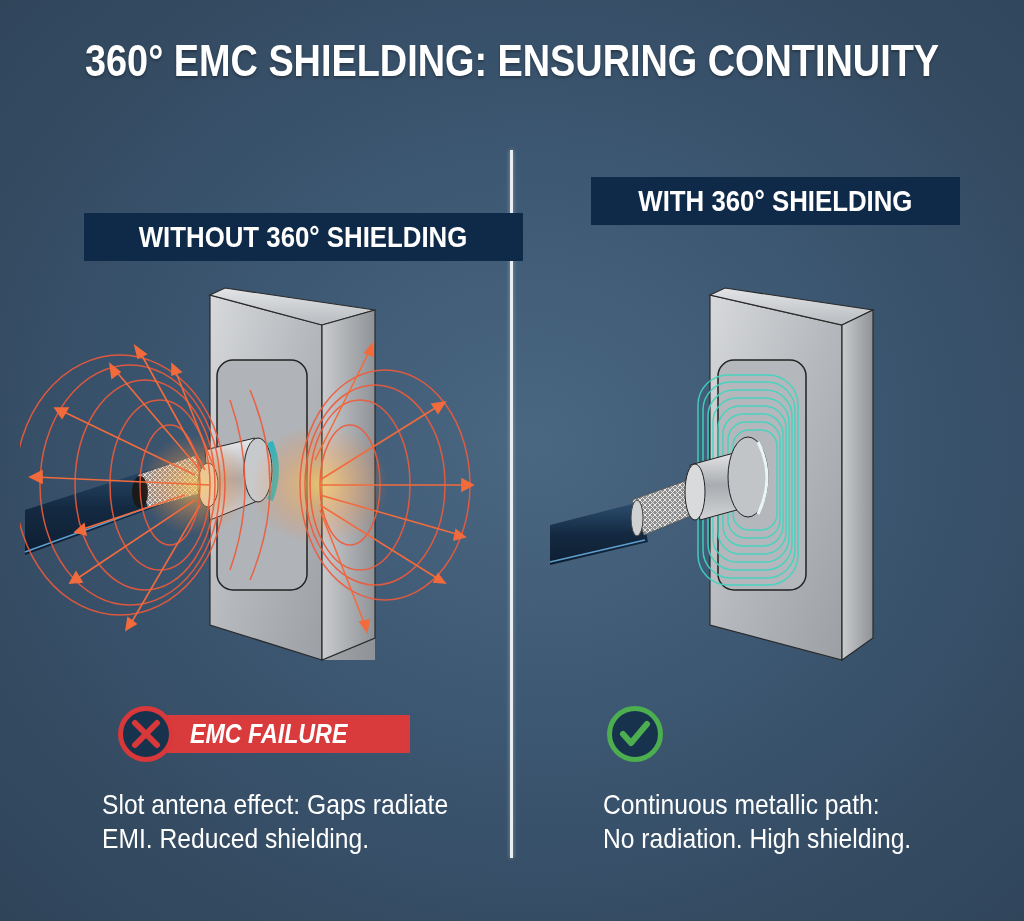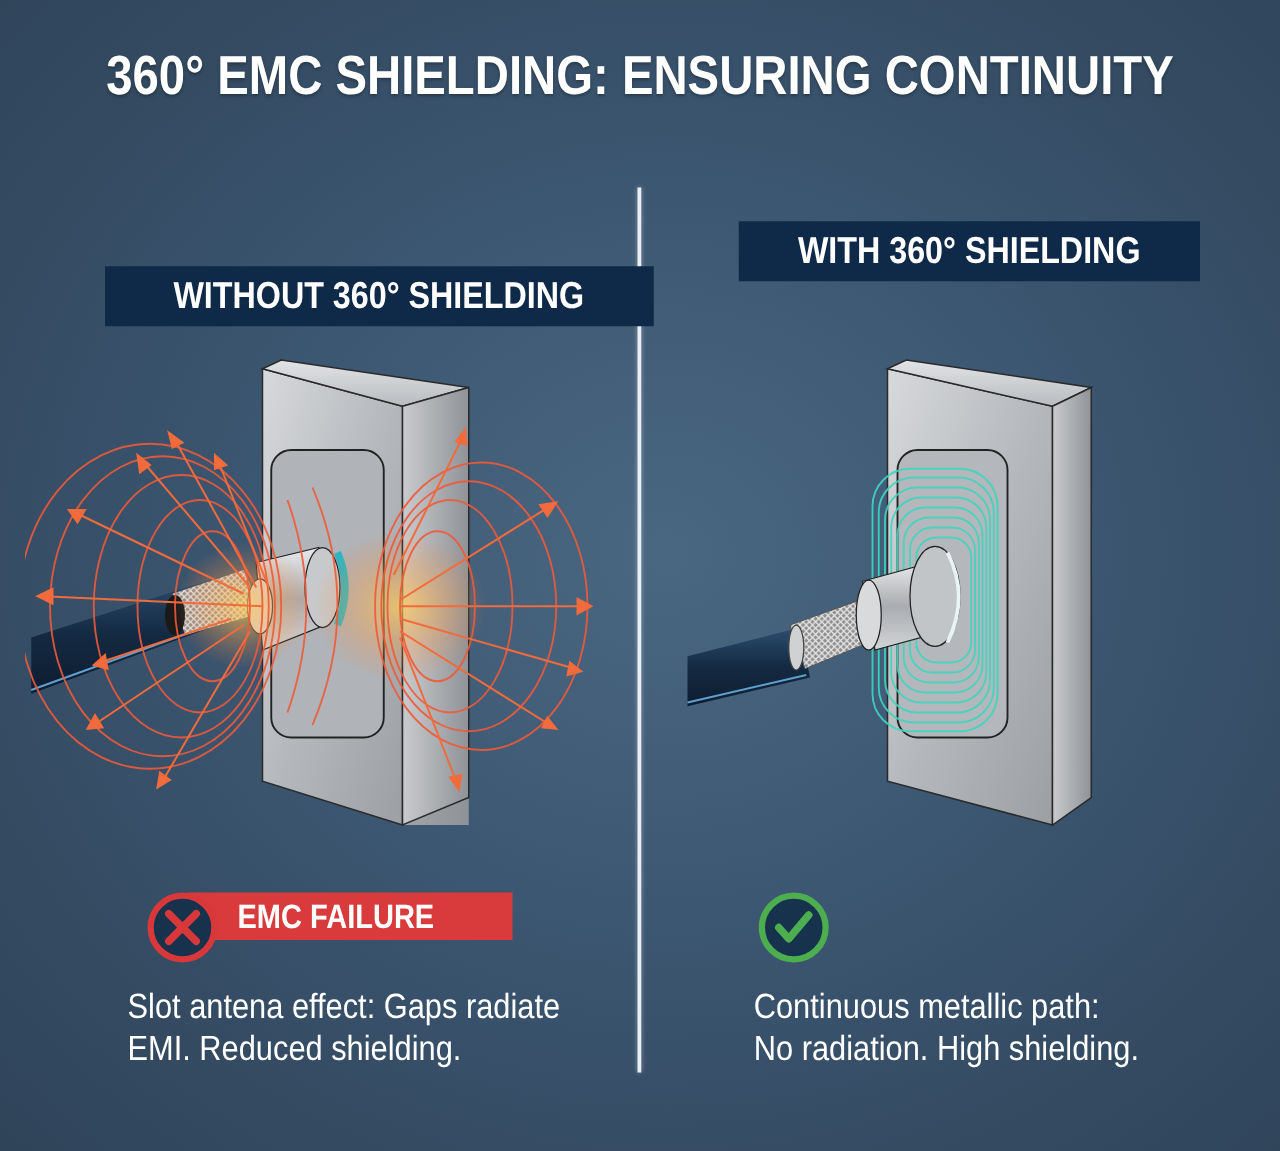--- a/index.html
+++ b/index.html
@@ -40,21 +40,21 @@
       transform: scaleX(0.86); display: inline-block; white-space: nowrap;
     }
     .label-left { left: 84px; top: 177px; width: 439px; margin-top: 36px; }
     .label-right { left: 591px; top: 177px; width: 369px; }
 
     .illustration { position: absolute; }
     .illus-left { left: 20px; top: 280px; width: 470px; height: 400px; }
     .illus-right { left: 540px; top: 280px; width: 360px; height: 400px; }
 
     .status-badge {
-      position: absolute; height: 40px; display: flex; align-items: flex-start;
+      position: absolute; height: 40px; display: flex; align-items: center; font-style: italic;
     }
     .badge-bar {
       height: 38px; display: flex; align-items: center;
       padding-left: 40px; padding-right: 14px;
       margin-left: -24px;
     }
     .badge-bar span {
       font-size: 27px; font-weight: bold; color: #ffffff;
       transform: scaleX(0.86); transform-origin: left center; display: inline-block; white-space: nowrap;
     }

